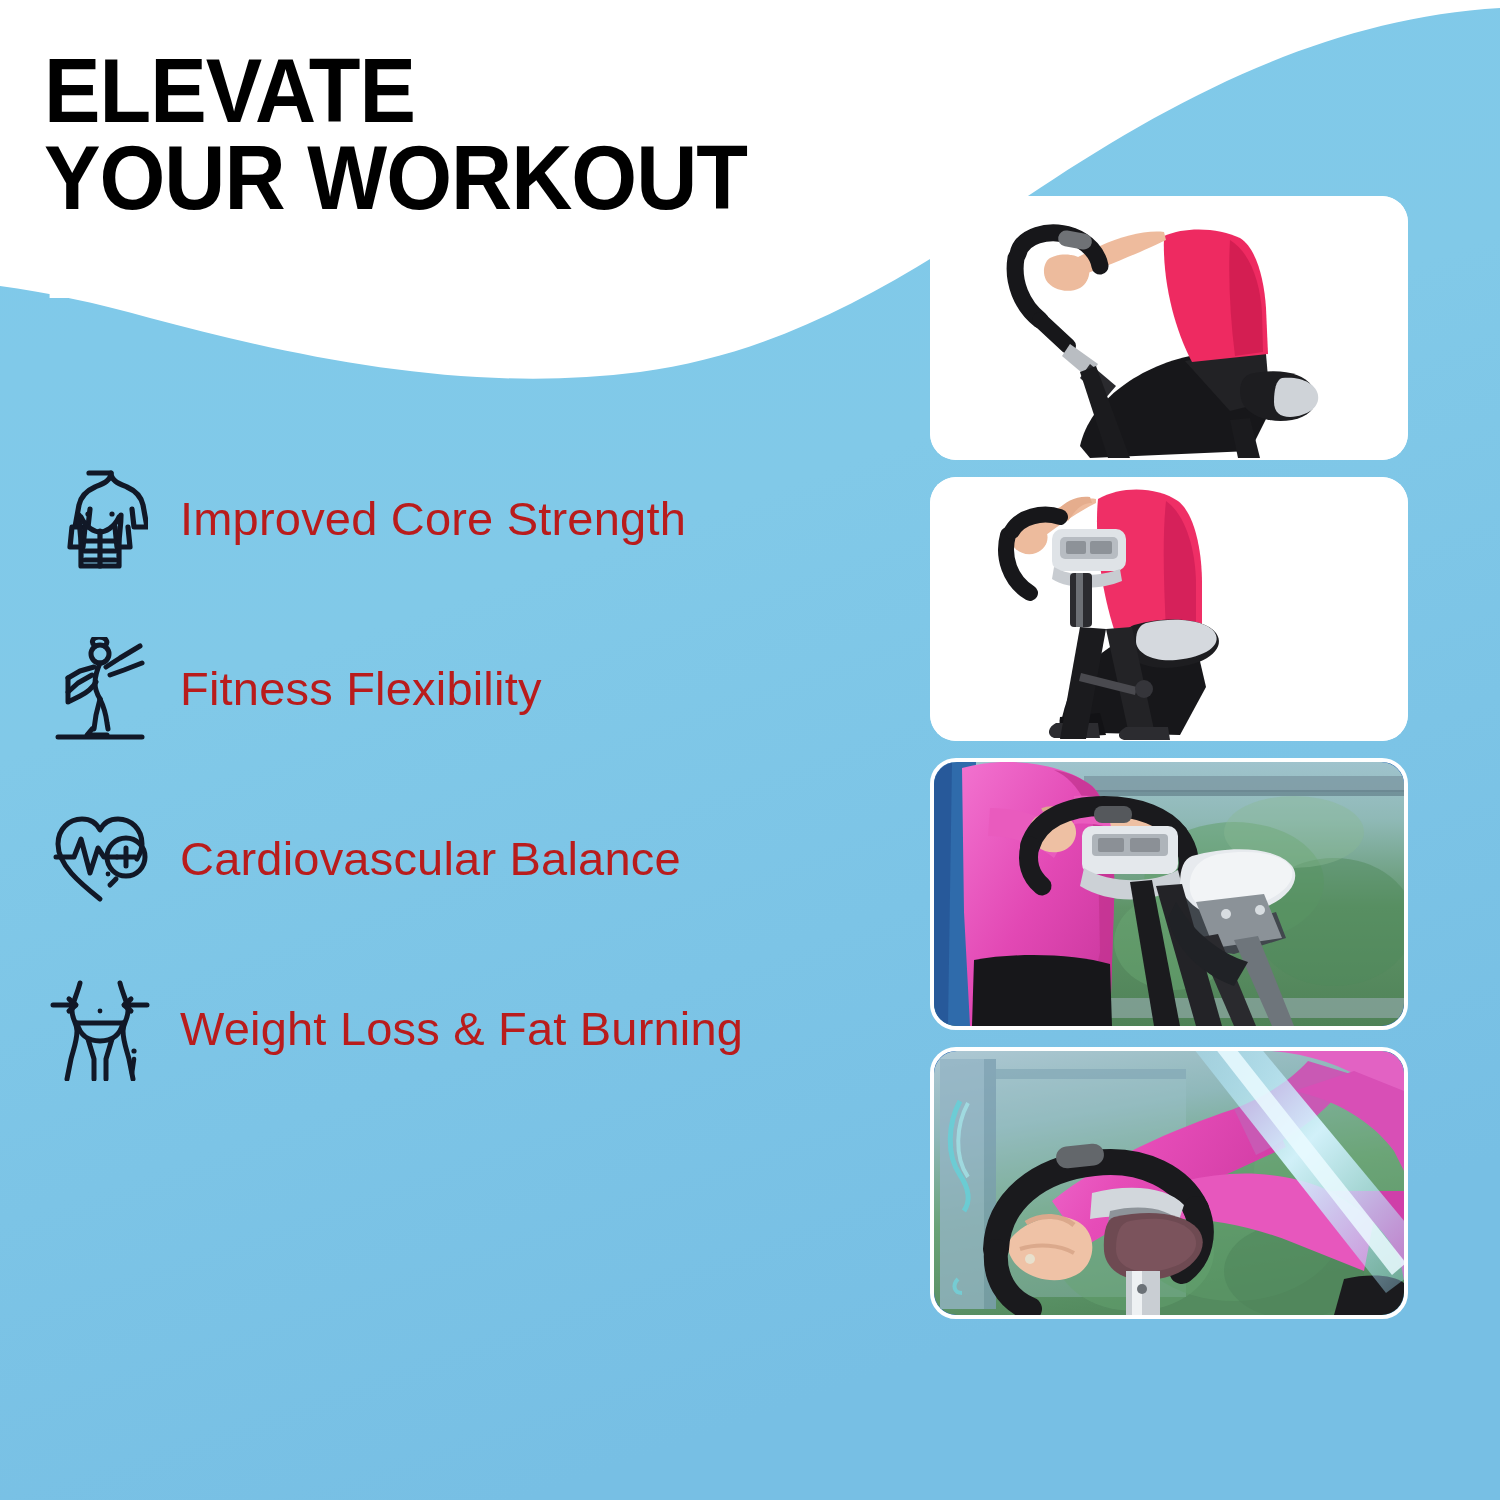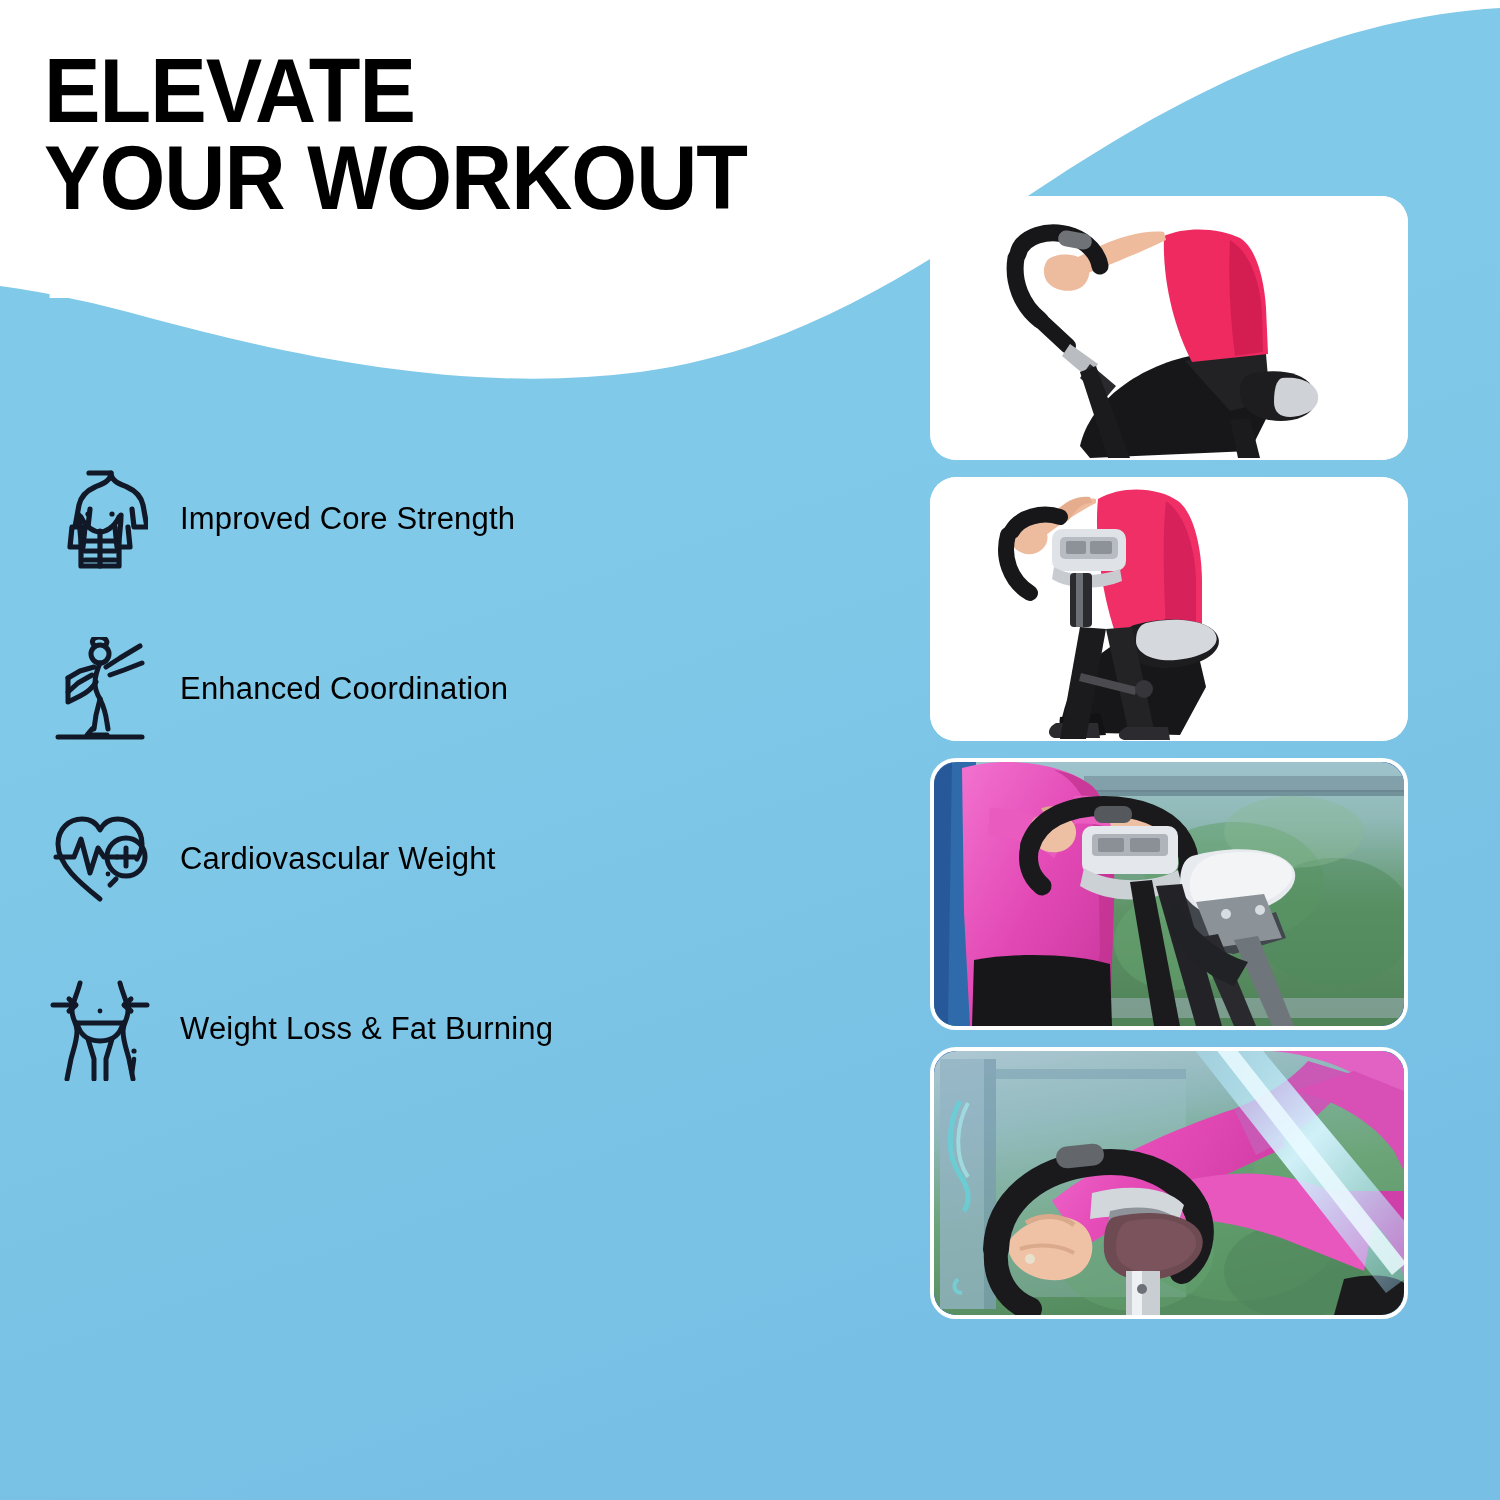--- a/index.html
+++ b/index.html
@@ -54,22 +54,22 @@
   .benefit-icon {
     width:112px;
     min-width:112px;
     height:118px;
     display:flex;
     align-items:center;
     justify-content:center;
   }
   .benefit-icon svg { display:block; }
   .benefit-label {
-    color:#000000;
-    font-size:31px;
+    color:#b91c1c;
+    font-size:47px;
     font-weight:400;
     letter-spacing:0.2px;
     line-height:1.22;
     margin-left:24px;
     white-space:pre-line;
   }
 
   
   #cards {
     position:absolute;
@@ -164,38 +164,38 @@
           <path d="M40 38 l-14 8 l-10 9"></path>
           <path d="M16 41 v13 M16 55 v10"></path>
           <path d="M44 45 c-4 7 -10 11 -16 14 l-10 5"></path>
           <path d="M48 62 l-4 16 l-2 14"></path>
           <path d="M40 92 l-5 6 h20"></path>
           <path d="M48 62 c4 8 6 16 7 24 l1 6"></path>
           <path d="M6 100 h84"></path>
         </g>
       </svg>
     </span>
-    <span class="benefit-label">Enhanced Coordination</span>
+    <span class="benefit-label">Fitness Flexibility</span>
   </div>
 
   <div class="benefit">
     <span class="benefit-icon">
       <svg width="100" height="96" viewBox="0 0 100 96">
         <g fill="none" stroke="#111827" stroke-width="5" stroke-linejoin="round" stroke-linecap="round">
           <path d="M50 88 C30 72 8 54 8 33 C8 18 19 8 32 8 C41 8 47 13 50 19
                    C53 13 59 8 68 8 C81 8 92 18 92 33 C92 38 90 43 87 48"></path>
           <path d="M6 46 h18 l7 -18 l9 34 l8 -25 l6 9 h13"></path>
           <circle cx="76" cy="46" r="19"></circle>
           <path d="M76 37 v18 M67 46 h18"></path>
           <path d="M60 74 l6 -6"></path>
         </g>
         <circle cx="58" cy="63" r="2.4" fill="#111827"></circle>
       </svg>
     </span>
-    <span class="benefit-label">Cardiovascular Weight</span>
+    <span class="benefit-label">Cardiovascular Balance</span>
   </div>
 
   <div class="benefit">
     <span class="benefit-icon">
       <svg width="100" height="104" viewBox="0 0 100 104">
         <g fill="none" stroke="#111827" stroke-width="5" stroke-linejoin="round" stroke-linecap="round">
           <path d="M30 6 c-3 12 -8 20 -8 28 c0 8 5 12 5 20 c0 10 -4 20 -6 28 l-4 20"></path>
           <path d="M70 6 c3 12 8 20 8 28 c0 8 -5 12 -5 20 c0 10 4 20 6 28 l4 20"></path>
           <path d="M27 46 h46"></path>
           <path d="M27 46 c3 12 10 18 23 18 c13 0 20 -6 23 -18"></path>

